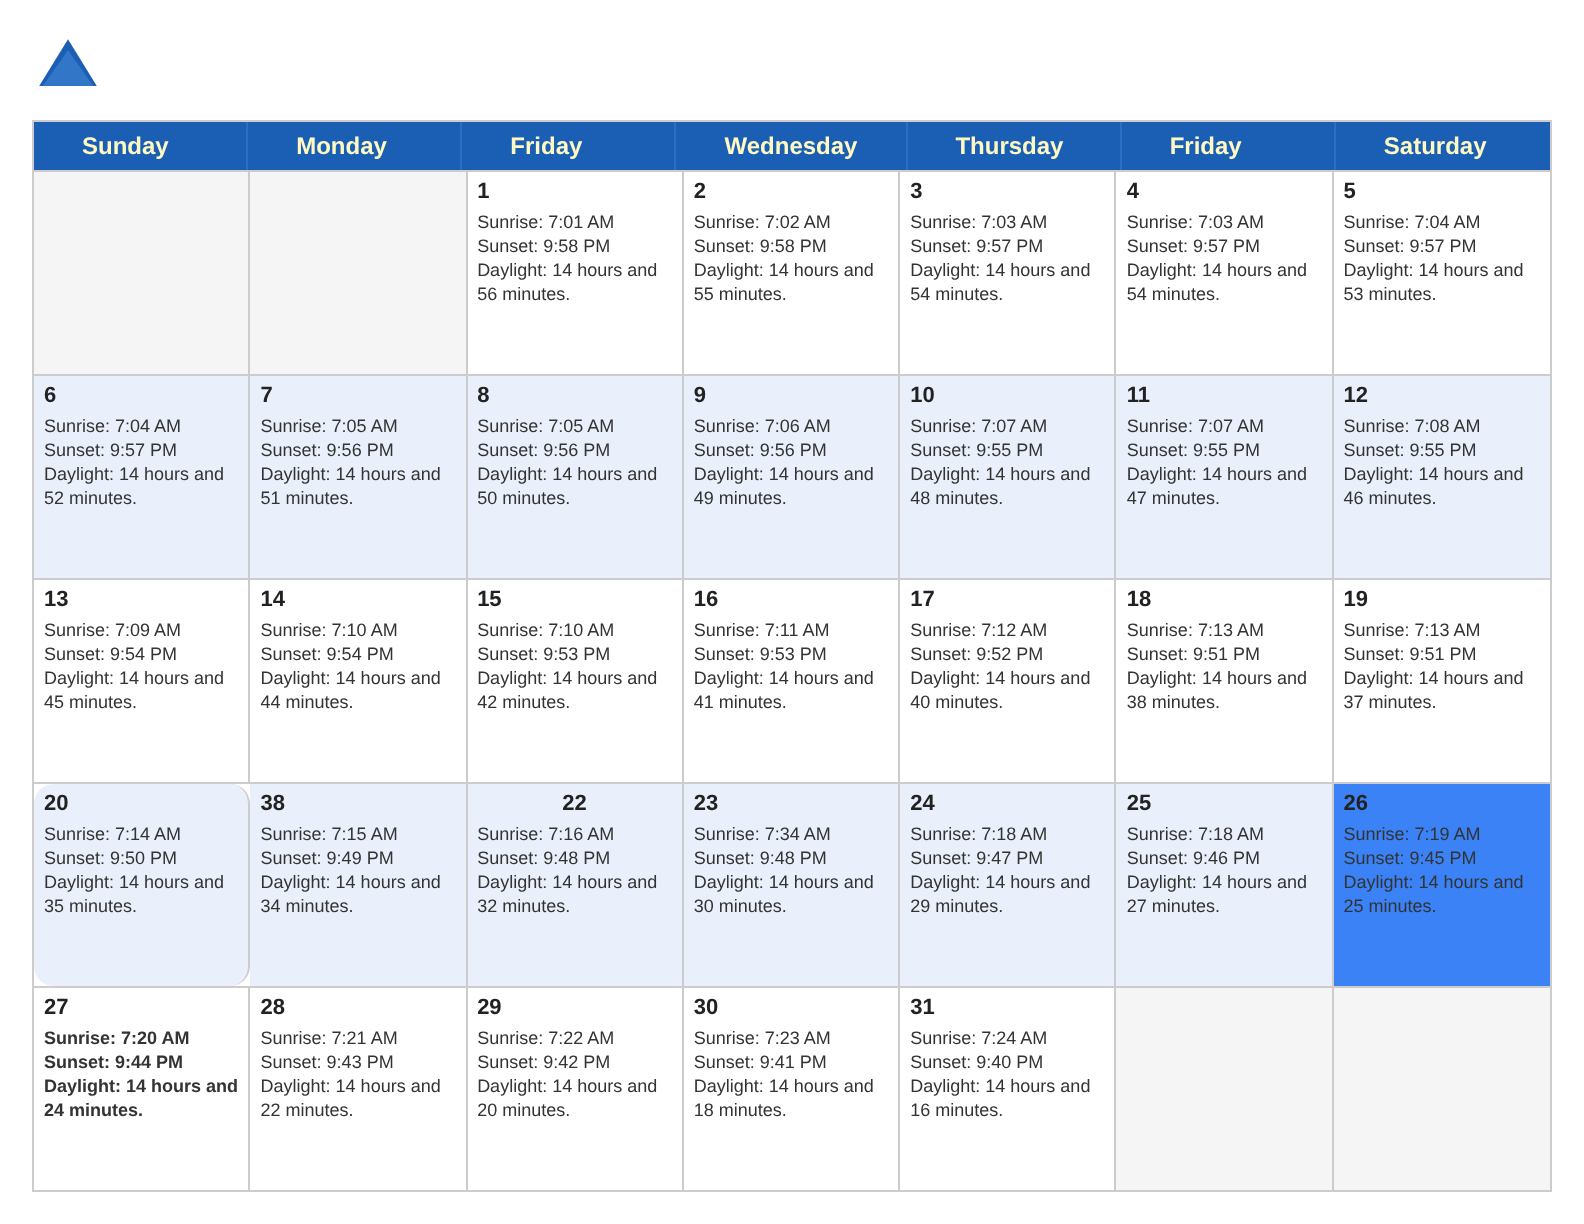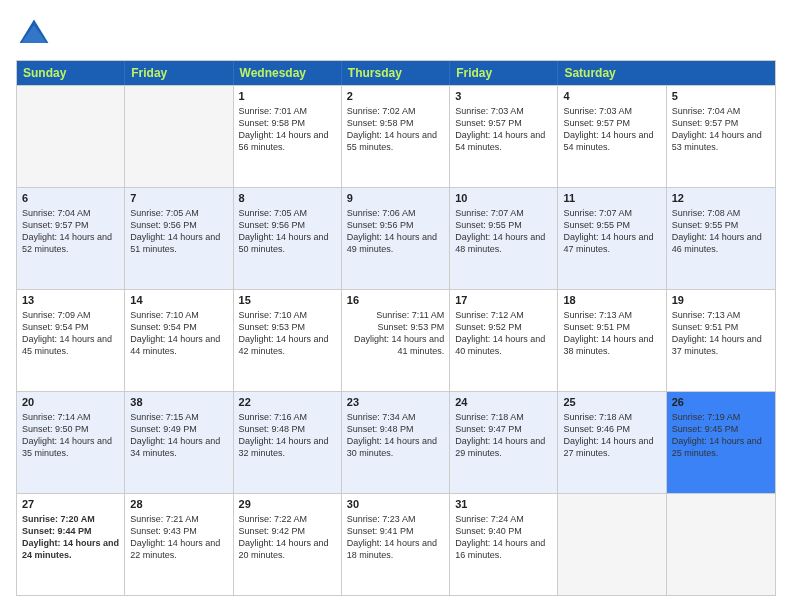--- a/index.html
+++ b/index.html
@@ -65,24 +65,24 @@
       display: flex;
       flex-direction: column;
       border: 1px solid #ccc;
     }
     .cal-header {
       display: grid;
       grid-template-columns: repeat(7, 1fr);
       background: #1a5fb4;
     }
     .cal-header-cell {
-      color: #bef264;
+      color: #fef9c3;
       font-size: 12px;
       font-weight: bold;
-      padding: 5px 6px;
+      padding: 5px 24px;
       border-right: 1px solid #2a6fc4;
     }
     .cal-header-cell:last-child { border-right: none; }
     .cal-body {
       flex: 1;
       display: flex;
       flex-direction: column;
     }
     .cal-row {
       display: grid;
@@ -138,20 +138,21 @@
     </div>
     <div class="title-block">
       <div class="month-title"></div>
       <div class="location"></div>
     </div>
   </div>
 
   <div class="calendar">
     <div class="cal-header">
     <div class="cal-header-cell">Sunday</div>
+        <div class="cal-header-cell">Monday</div>
         <div class="cal-header-cell">Friday</div>
         <div class="cal-header-cell">Wednesday</div>
         <div class="cal-header-cell">Thursday</div>
         <div class="cal-header-cell">Friday</div>
         <div class="cal-header-cell">Saturday</div>
       </div>
     <div class="cal-body">
     <div class="cal-row">
           <div class="cal-cell empty"></div>
           <div class="cal-cell empty"></div>
@@ -244,21 +245,21 @@
 Daylight: 14 hours and 44 minutes.</div>
           </div>
           <div class="cal-cell">
             <div class="cell-day">15</div>
             <div class="cell-info" style="white-space: pre-line;">Sunrise: 7:10 AM
 Sunset: 9:53 PM
 Daylight: 14 hours and 42 minutes.</div>
           </div>
           <div class="cal-cell">
             <div class="cell-day">16</div>
-            <div class="cell-info" style="white-space: pre-line; text-align: right;">Sunrise: 7:11 AM
+            <div class="cell-info" style="white-space: pre-line;">Sunrise: 7:11 AM
 Sunset: 9:53 PM
 Daylight: 14 hours and 41 minutes.</div>
           </div>
           <div class="cal-cell">
             <div class="cell-day">17</div>
             <div class="cell-info" style="white-space: pre-line;">Sunrise: 7:12 AM
 Sunset: 9:52 PM
 Daylight: 14 hours and 40 minutes.</div>
           </div>
           <div class="cal-cell">
@@ -268,33 +269,33 @@
 Daylight: 14 hours and 38 minutes.</div>
           </div>
           <div class="cal-cell">
             <div class="cell-day">19</div>
             <div class="cell-info" style="white-space: pre-line;">Sunrise: 7:13 AM
 Sunset: 9:51 PM
 Daylight: 14 hours and 37 minutes.</div>
           </div>
         </div>
         <div class="cal-row">
-          <div class="cal-cell alt-row" style="background: rgb(234, 240, 251);">
+          <div class="cal-cell alt-row" style="background: rgb(234, 240, 251); border-radius: 10px;">
             <div class="cell-day">20</div>
             <div class="cell-info" style="white-space: pre-line;">Sunrise: 7:14 AM
 Sunset: 9:50 PM
 Daylight: 14 hours and 35 minutes.</div>
           </div>
           <div class="cal-cell alt-row" style="background: rgb(234, 240, 251);">
             <div class="cell-day">38</div>
             <div class="cell-info" style="white-space: pre-line;">Sunrise: 7:15 AM
 Sunset: 9:49 PM
 Daylight: 14 hours and 34 minutes.</div>
           </div>
-          <div class="cal-cell alt-row" style="background: rgb(234, 240, 251);">
+          <div class="cal-cell alt-row" style="background: rgb(234, 240, 251); align-items: center;">
             <div class="cell-day">22</div>
             <div class="cell-info" style="white-space: pre-line;">Sunrise: 7:16 AM
 Sunset: 9:48 PM
 Daylight: 14 hours and 32 minutes.</div>
           </div>
           <div class="cal-cell alt-row" style="background: rgb(234, 240, 251);">
             <div class="cell-day">23</div>
             <div class="cell-info" style="white-space: pre-line;">Sunrise: 7:34 AM
 Sunset: 9:48 PM
 Daylight: 14 hours and 30 minutes.</div>

